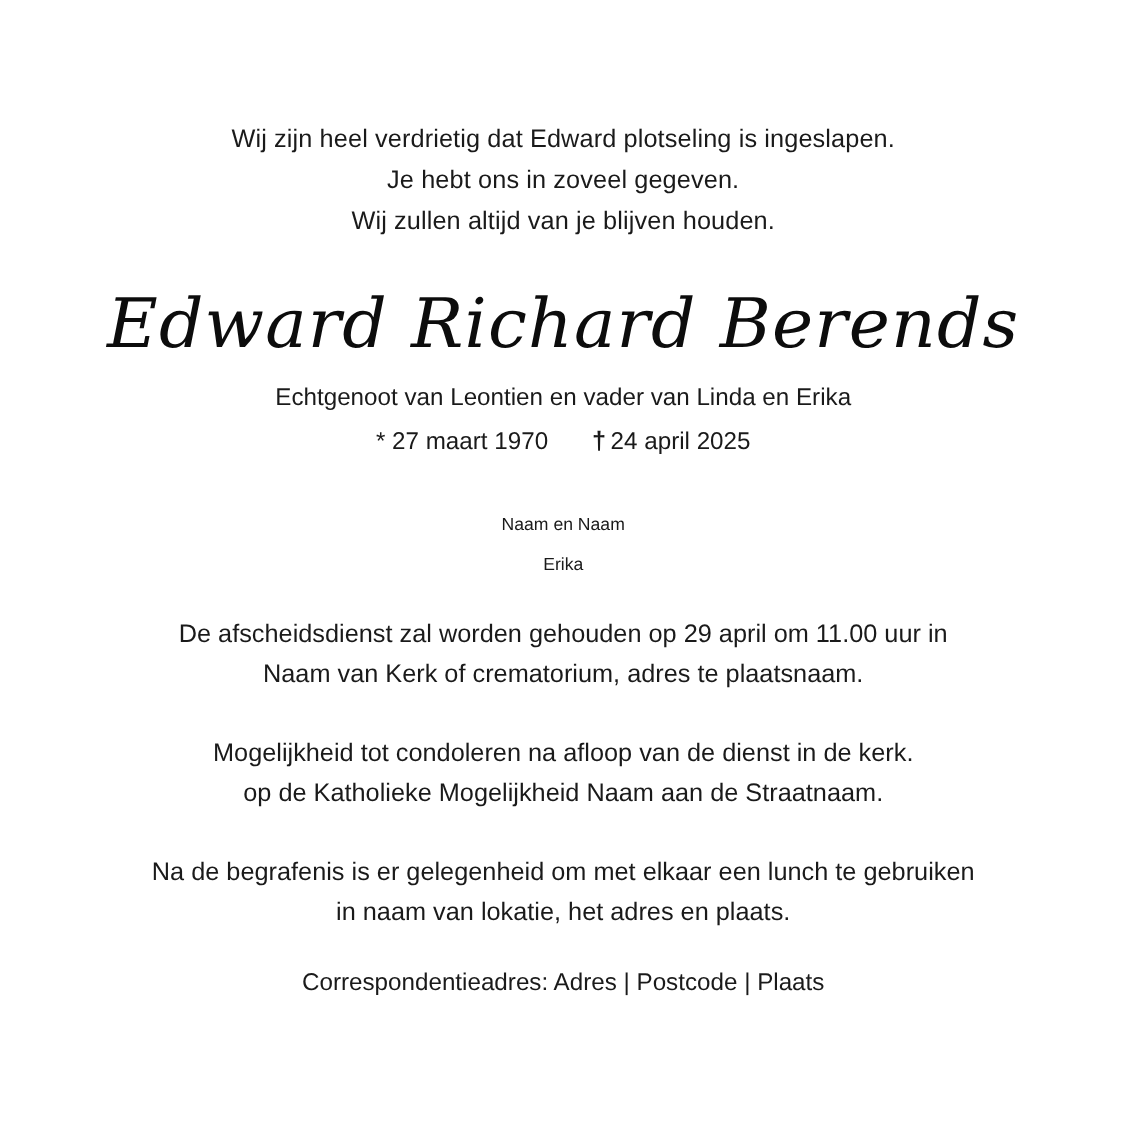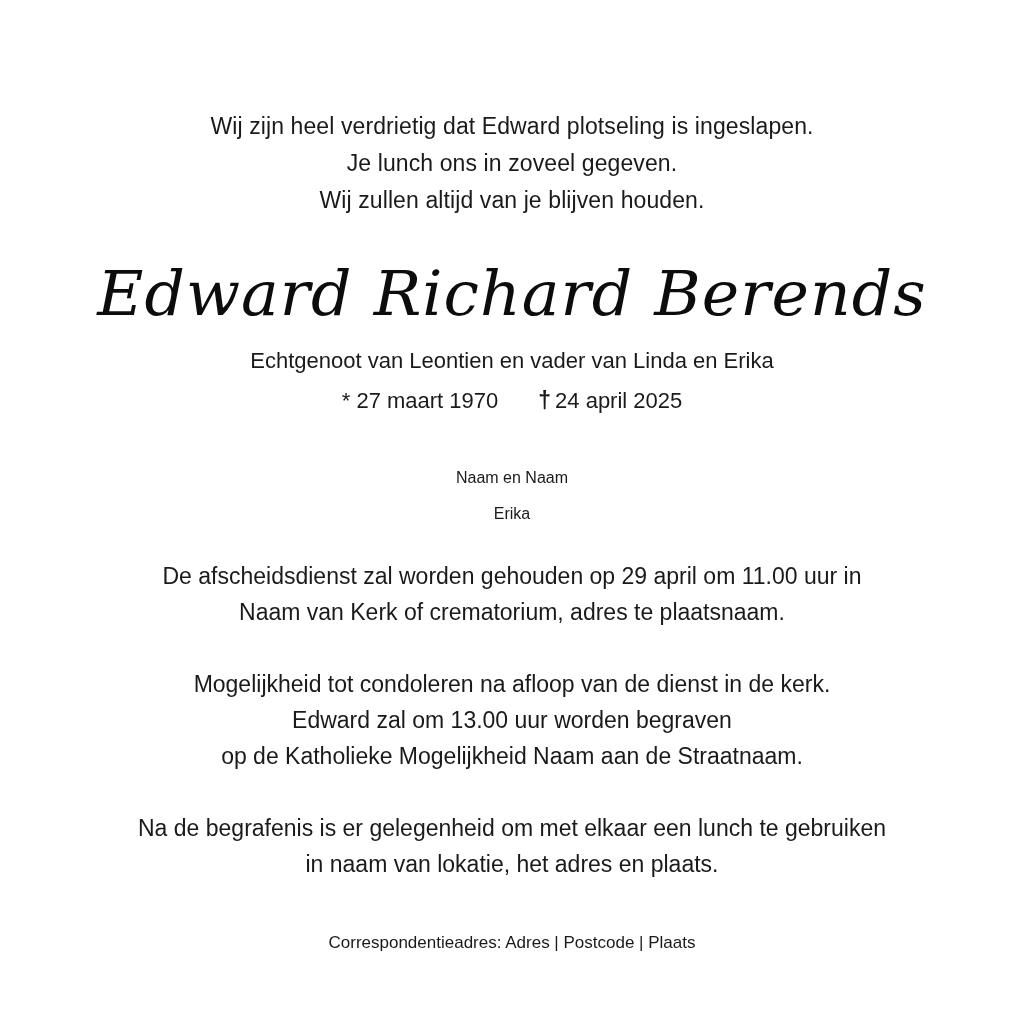--- a/index.html
+++ b/index.html
@@ -85,35 +85,35 @@
     line-height: 36px;
     color: #1a1a1a;
   }
   .para div {
     white-space: nowrap;
   }
   .para.gap-large {
     margin-top: 36px;
   }
   .correspondence {
-    margin-top: 44px;
-    font-size: 17px;
+    margin-top: 30px;
+    font-size: 22px;
     line-height: 34px;
     color: #1a1a1a;
     white-space: nowrap;
   }
 </style>
 </head>
 <body>
 
 <div class="card">
 
   <div class="intro">
     <div>Wij zijn heel verdrietig dat Edward plotseling is ingeslapen.</div>
-    <div>Je lunch ons in zoveel gegeven.</div>
+    <div>Je hebt ons in zoveel gegeven.</div>
     <div>Wij zullen altijd van je blijven houden.</div>
   </div>
 
   <div class="name-block">
     <div class="deceased-name">Edward Richard Berends</div>
     <div class="relation">Echtgenoot van Leontien en vader van Linda en Erika</div>
     <div class="dates">
       <span class="birth">* 27 maart 1970</span>
       <span class="death"><span class="dagger">†</span><span>24 april 2025</span></span>
     </div>
@@ -124,21 +124,20 @@
     <div>Erika</div>
   </div>
 
   <div class="para">
     <div>De afscheidsdienst zal worden gehouden op 29 april om 11.00 uur in</div>
     <div>Naam van Kerk of crematorium, adres te plaatsnaam.</div>
   </div>
 
   <div class="para gap-large">
     <div>Mogelijkheid tot condoleren na afloop van de dienst in de kerk.</div>
-    <div>Edward zal om 13.00 uur worden begraven</div>
     <div>op de Katholieke Mogelijkheid Naam aan de Straatnaam.</div>
   </div>
 
   <div class="para gap-large">
     <div>Na de begrafenis is er gelegenheid om met elkaar een lunch te gebruiken</div>
     <div>in naam van lokatie, het adres en plaats.</div>
   </div>
 
   <div class="correspondence">Correspondentieadres: Adres | Postcode | Plaats</div>
 

